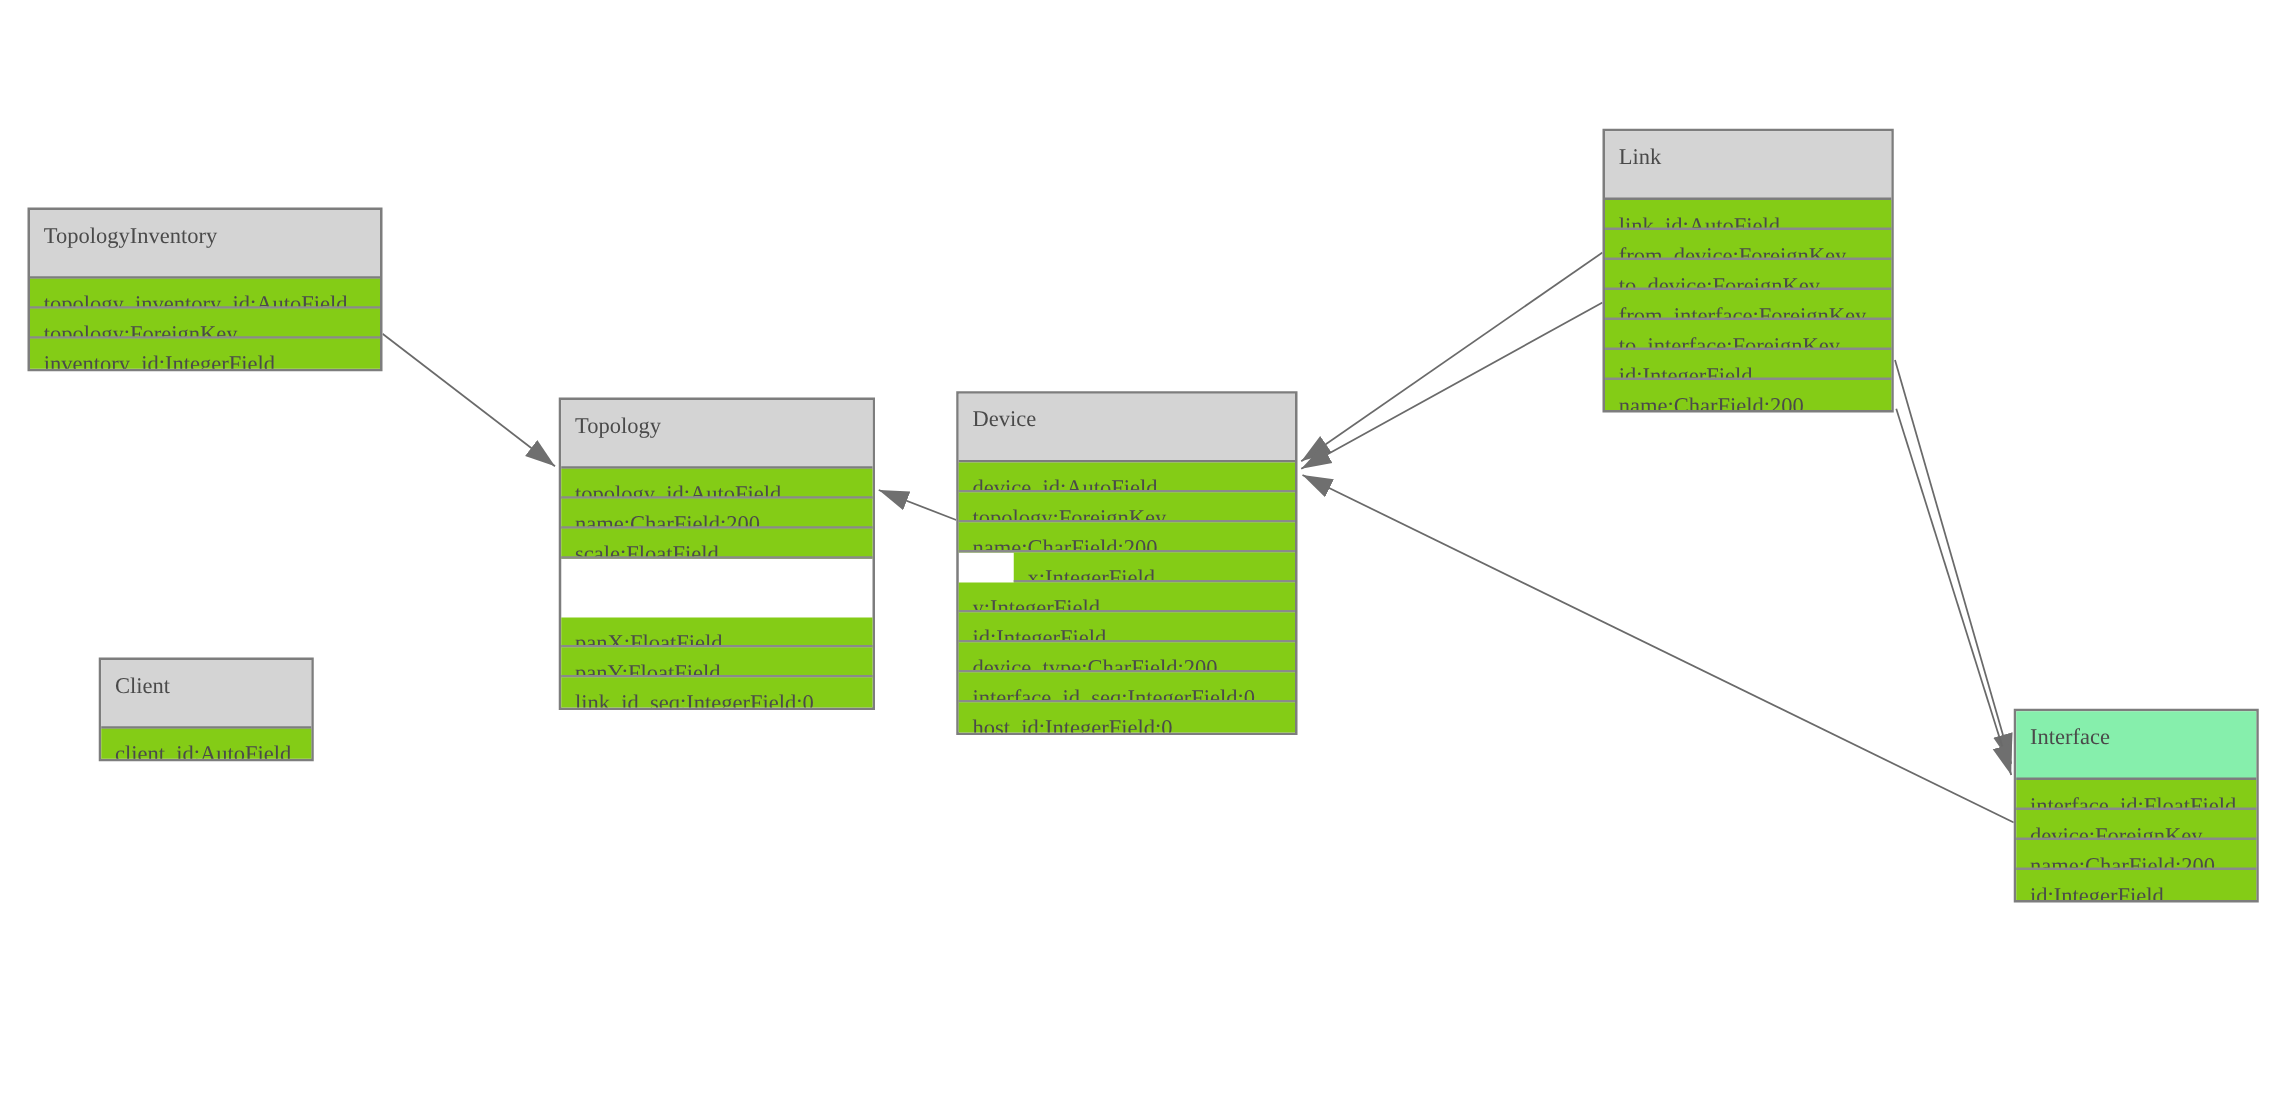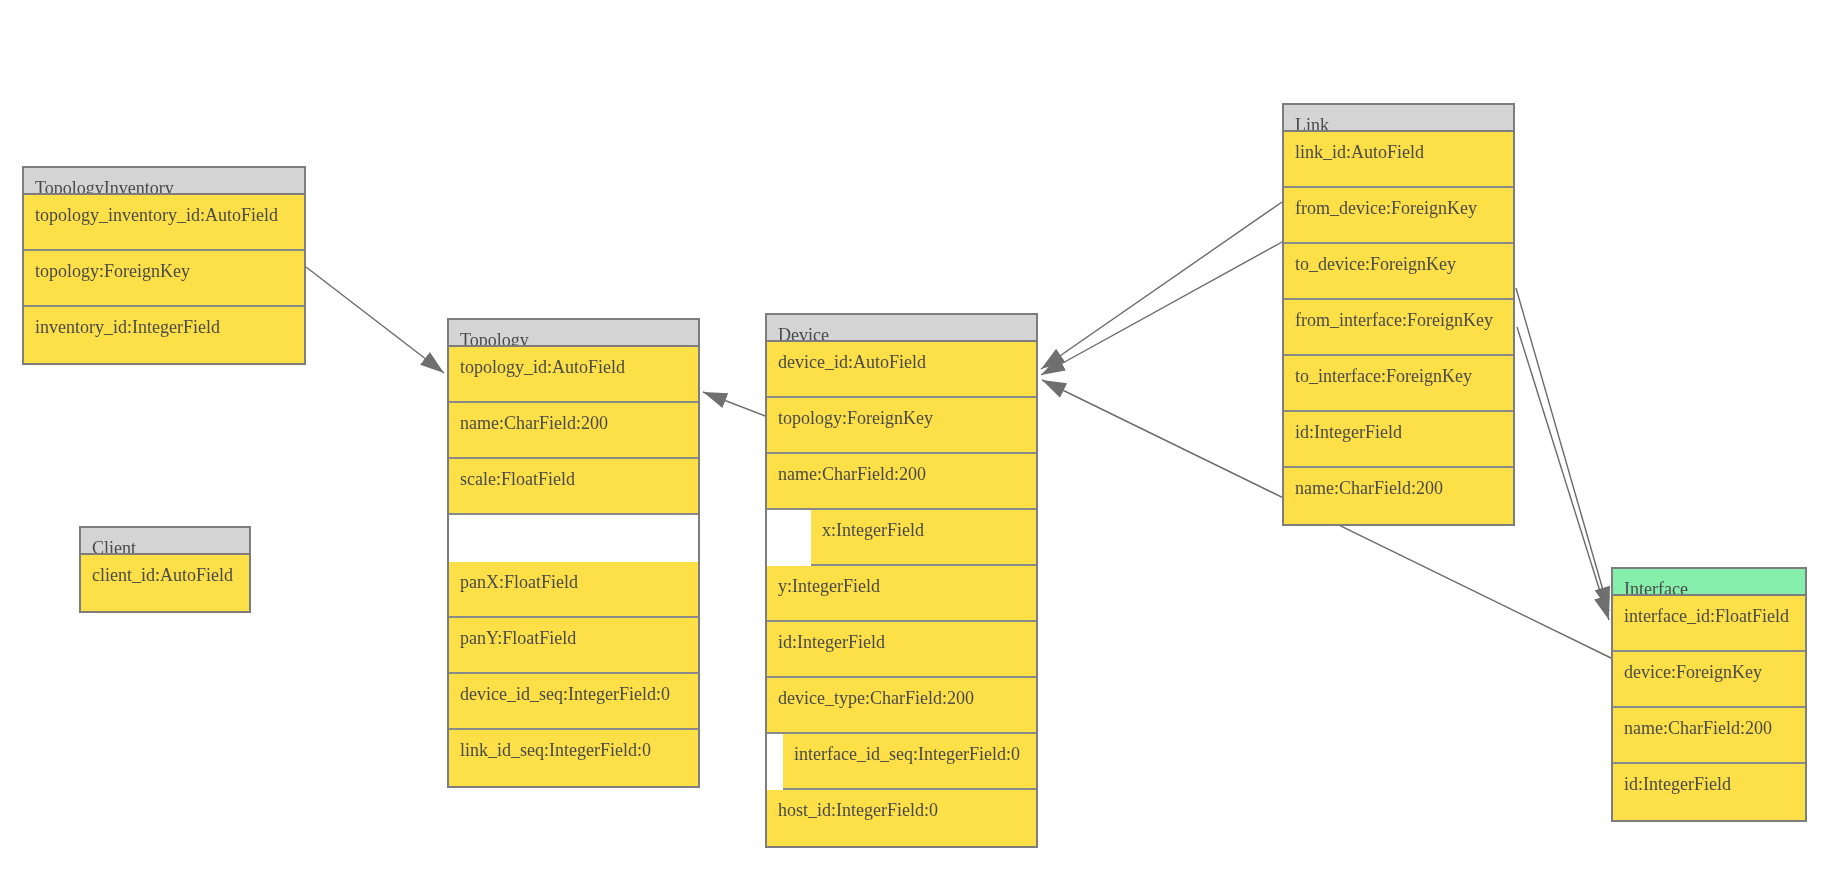--- a/index.html
+++ b/index.html
@@ -23,36 +23,36 @@
     z-index: 1;
   }
   .entity {
     position: absolute;
     z-index: 2;
     background: #ffffff;
     border: 2px solid #7d7d7d;
     box-sizing: border-box;
   }
   .entity-header {
-    height: 27px;
+    height: 55px;
     line-height: 40px;
     padding: 0 11px;
     background: #d4d4d4;
     border-bottom: 2px solid #7d7d7d;
     font-size: 18px;
     color: #4a4a4a;
     white-space: nowrap;
     overflow: hidden;
     box-sizing: border-box;
   }
   .entity-row {
-    height: 56px;
+    height: 24px;
     line-height: 40px;
     padding: 0 11px;
-    background: #fde047;
+    background: #84cc16;
     border-bottom: 2px solid #8a8a8a;
     font-size: 18px;
     color: #4a4a4a;
     white-space: nowrap;
     overflow: hidden;
     box-sizing: border-box;
   }
   .entity-row:last-child {
     border-bottom: none;
   }
@@ -82,37 +82,36 @@
         <div class="entity-row" style="color: rgb(74, 74, 74);">topology:ForeignKey</div>
         <div class="entity-row" style="color: rgb(74, 74, 74);">inventory_id:IntegerField</div>
       </div>
       <div class="entity" style="left: 447px; top: 318px; width: 253px; border-color: rgb(125, 125, 125);">
         <div class="entity-header" style="background: rgb(212, 212, 212); color: rgb(74, 74, 74);">Topology</div>
         <div class="entity-row" style="color: rgb(74, 74, 74);">topology_id:AutoField</div>
         <div class="entity-row" style="color: rgb(74, 74, 74);">name:CharField:200</div>
         <div class="entity-row" style="color: rgb(74, 74, 74);">scale:FloatField</div>
         <div class="entity-row" style="color: rgb(74, 74, 74); margin-top: 47px;">panX:FloatField</div>
         <div class="entity-row" style="color: rgb(74, 74, 74);">panY:FloatField</div>
-        <div class="entity-row" style="color: rgb(74, 74, 74);">device_id_seq:IntegerField:0</div>
         <div class="entity-row" style="color: rgb(74, 74, 74);">link_id_seq:IntegerField:0</div>
       </div>
       <div class="entity" style="left: 79px; top: 526px; width: 172px; border-color: rgb(125, 125, 125);">
         <div class="entity-header" style="background: rgb(212, 212, 212); color: rgb(74, 74, 74);">Client</div>
         <div class="entity-row" style="color: rgb(74, 74, 74);">client_id:AutoField</div>
       </div>
       <div class="entity" style="left: 765px; top: 313px; width: 273px; border-color: rgb(125, 125, 125);">
         <div class="entity-header" style="background: rgb(212, 212, 212); color: rgb(74, 74, 74);">Device</div>
         <div class="entity-row" style="color: rgb(74, 74, 74);">device_id:AutoField</div>
         <div class="entity-row" style="color: rgb(74, 74, 74);">topology:ForeignKey</div>
         <div class="entity-row" style="color: rgb(74, 74, 74);">name:CharField:200</div>
         <div class="entity-row" style="color: rgb(74, 74, 74); margin-left: 44px;">x:IntegerField</div>
         <div class="entity-row" style="color: rgb(74, 74, 74);">y:IntegerField</div>
         <div class="entity-row" style="color: rgb(74, 74, 74);">id:IntegerField</div>
         <div class="entity-row" style="color: rgb(74, 74, 74);">device_type:CharField:200</div>
-        <div class="entity-row" style="color: rgb(74, 74, 74); margin-left: 16px;">interface_id_seq:IntegerField:0</div>
+        <div class="entity-row" style="color: rgb(74, 74, 74);">interface_id_seq:IntegerField:0</div>
         <div class="entity-row" style="color: rgb(74, 74, 74);">host_id:IntegerField:0</div>
       </div>
       <div class="entity" style="left: 1282px; top: 103px; width: 233px; border-color: rgb(125, 125, 125);">
         <div class="entity-header" style="background: rgb(212, 212, 212); color: rgb(74, 74, 74);">Link</div>
         <div class="entity-row" style="color: rgb(74, 74, 74);">link_id:AutoField</div>
         <div class="entity-row" style="color: rgb(74, 74, 74);">from_device:ForeignKey</div>
         <div class="entity-row" style="color: rgb(74, 74, 74);">to_device:ForeignKey</div>
         <div class="entity-row" style="color: rgb(74, 74, 74);">from_interface:ForeignKey</div>
         <div class="entity-row" style="color: rgb(74, 74, 74);">to_interface:ForeignKey</div>
         <div class="entity-row" style="color: rgb(74, 74, 74);">id:IntegerField</div>

